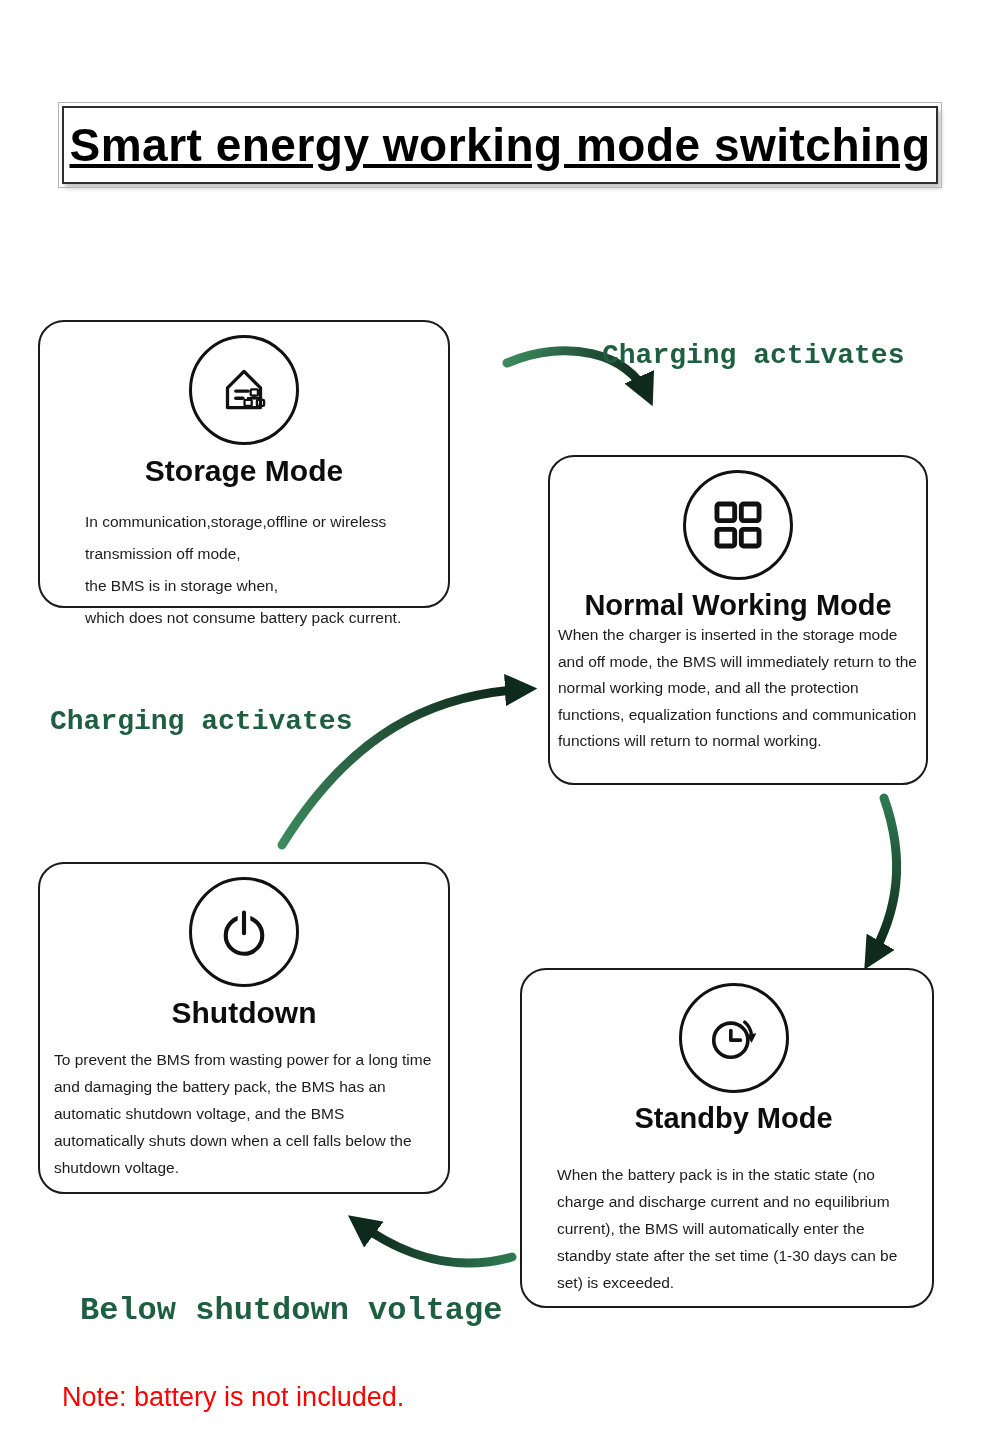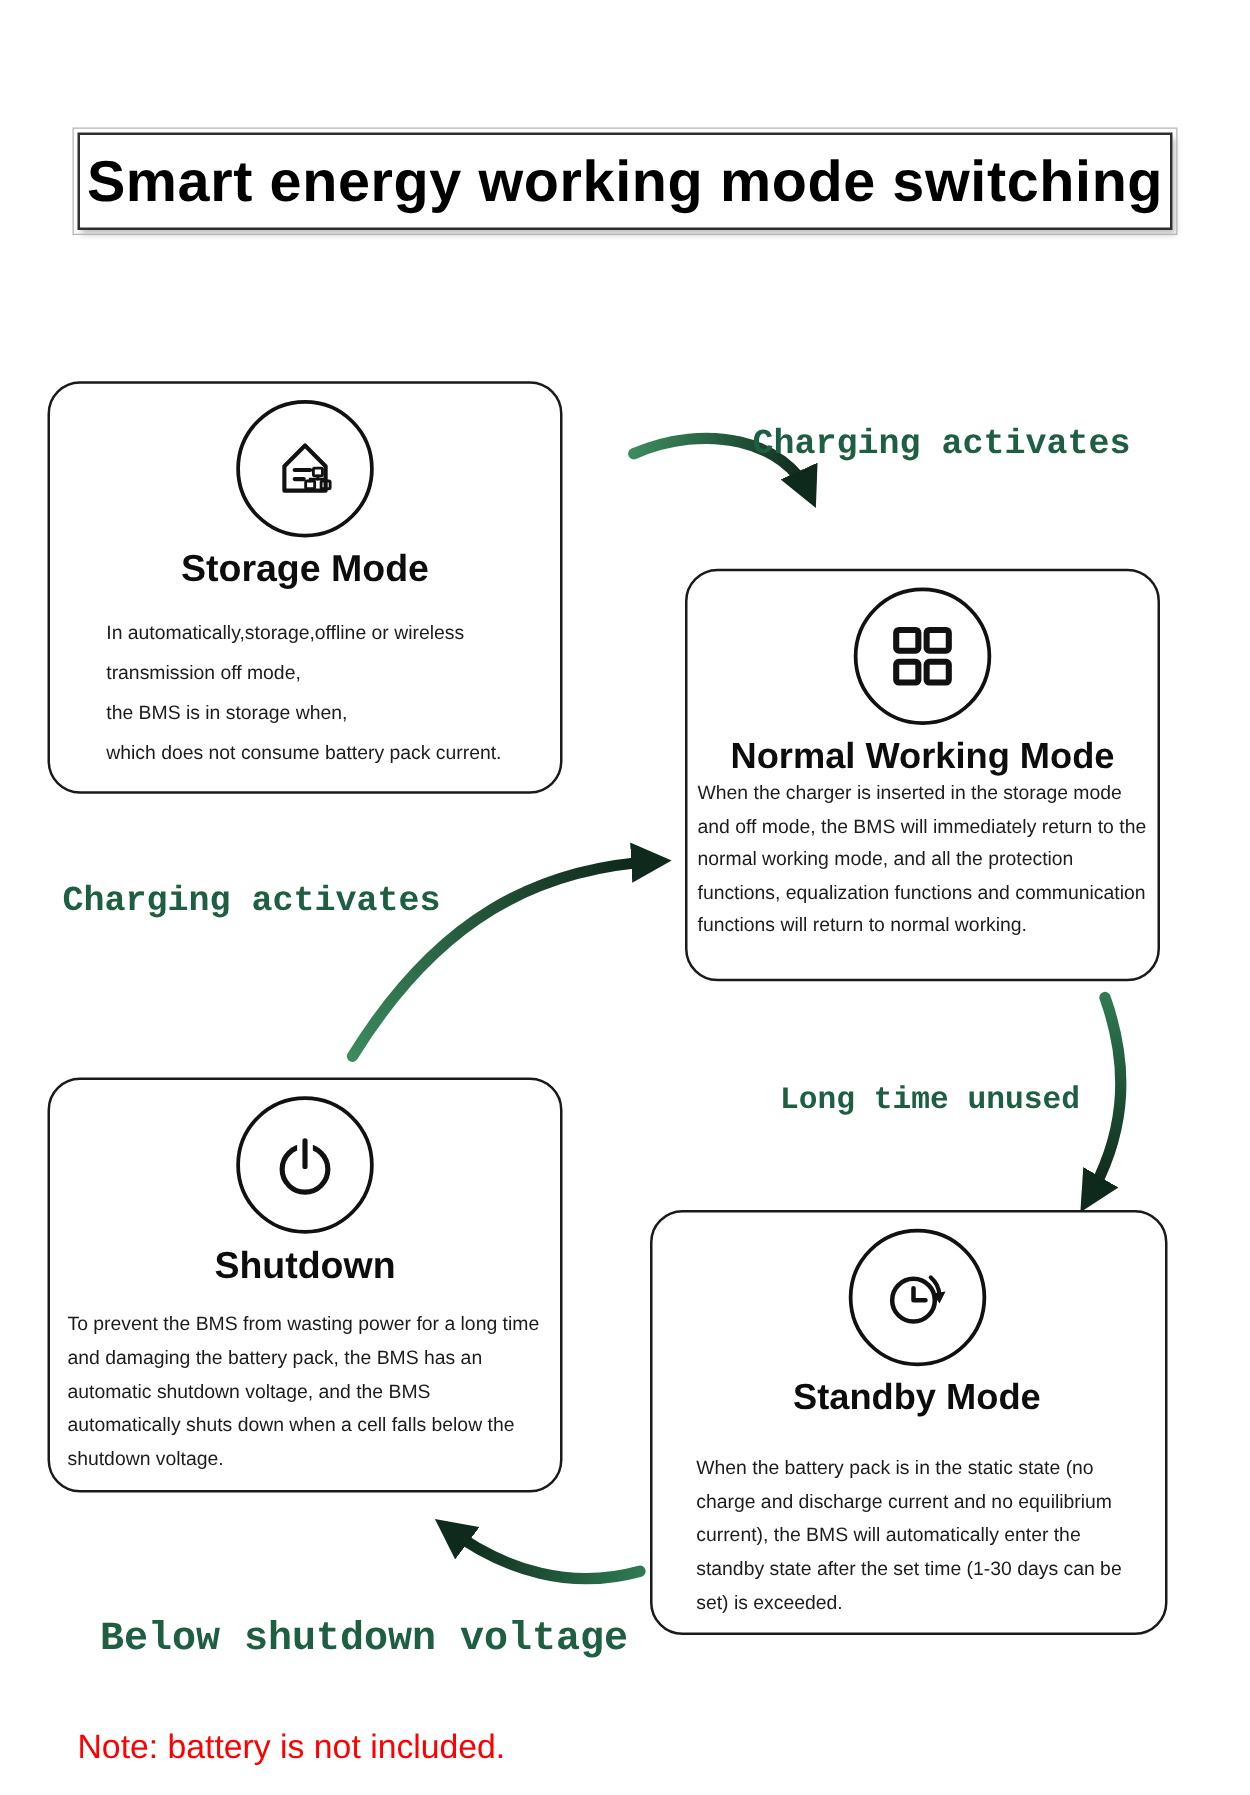--- a/index.html
+++ b/index.html
@@ -24,38 +24,39 @@
     display: flex; align-items: center; justify-content: center;
     background: #fff;
   }
   .title-box h1 {
     margin: 0;
     font-size: 46px;
     font-weight: bold;
     letter-spacing: 0.5px;
     color: #000;
     white-space: nowrap;
+    text-decoration: underline;
   }
 
   
   .arrows {
     position: absolute; left: 0; top: 0;
     width: 1000px; height: 1436px;
     pointer-events: none;
   }
 
   
   .node {
     position: absolute;
     box-sizing: border-box;
     background: #fff;
     border: 2px solid #1a1a1a;
     border-radius: 26px;
   }
-  .node-storage  { left: 38px;  top: 305px; width: 412px; height: 330px; }
+  .node-storage  { left: 38px;  top: 320px; width: 412px; height: 288px; }
   .node-normal   { left: 548px; top: 455px; width: 380px; height: 330px; }
   .node-shutdown { left: 38px;  top: 862px; width: 412px; height: 332px; }
   .node-standby  { left: 520px; top: 968px; width: 414px; height: 340px; padding-left: 13px; }
 
   .icon-circle {
     margin: 13px auto 0;
     width: 104px; height: 104px;
     border: 3px solid #111;
     border-radius: 50%;
     display: flex; align-items: center; justify-content: center;
@@ -153,21 +154,21 @@
           <path d="M42 37.5 V40"></path>
           <path d="M36 40 H48"></path>
           <path d="M36 40 V41.5 M48 40 V41.5"></path>
           <rect x="32.5" y="41.5" width="7" height="6" rx="1"></rect>
           <rect x="44.5" y="41.5" width="7" height="6" rx="1"></rect>
         </g>
       </svg>
     </div>
     <h2>Storage Mode</h2>
     <div class="body-text">
-      <p>In automatically,storage,offline or wireless</p>
+      <p>In communication,storage,offline or wireless</p>
       <p>transmission off mode,</p>
       <p>the BMS is in storage when,</p>
       <p>which does not consume battery pack current.</p>
     </div>
   </div>
 
   <div class="node node-normal">
     <div class="icon-circle">
       <svg width="62" height="62" viewBox="0 0 56 56">
         <g fill="none" stroke="#111" stroke-width="4.4">
@@ -202,18 +203,17 @@
         <path d="M40 15 A19 19 0 0 1 46.5 28" fill="none" stroke="#111" stroke-width="3.2" stroke-linecap="round"></path>
         <polygon points="41.5,27 51,25.5 46.5,34.5" fill="#111"></polygon>
       </svg>
     </div>
     <h2>Standby Mode</h2>
     <div class="body-text">When the battery pack is in the static state (no charge and discharge current and no equilibrium current), the BMS will automatically enter the standby state after the set time (1-30 days can be set) is exceeded.</div>
   </div>
 
   <div class="flow-label label-charge-top">Charging activates</div>
   <div class="flow-label label-charge-left">Charging activates</div>
-  <div class="flow-label label-long-time">Long time unused</div>
   <div class="flow-label label-below-volt">Below shutdown voltage</div>
 
   <div class="note">Note: battery is not included.</div>
 
 </div>
 
 </body></html>

